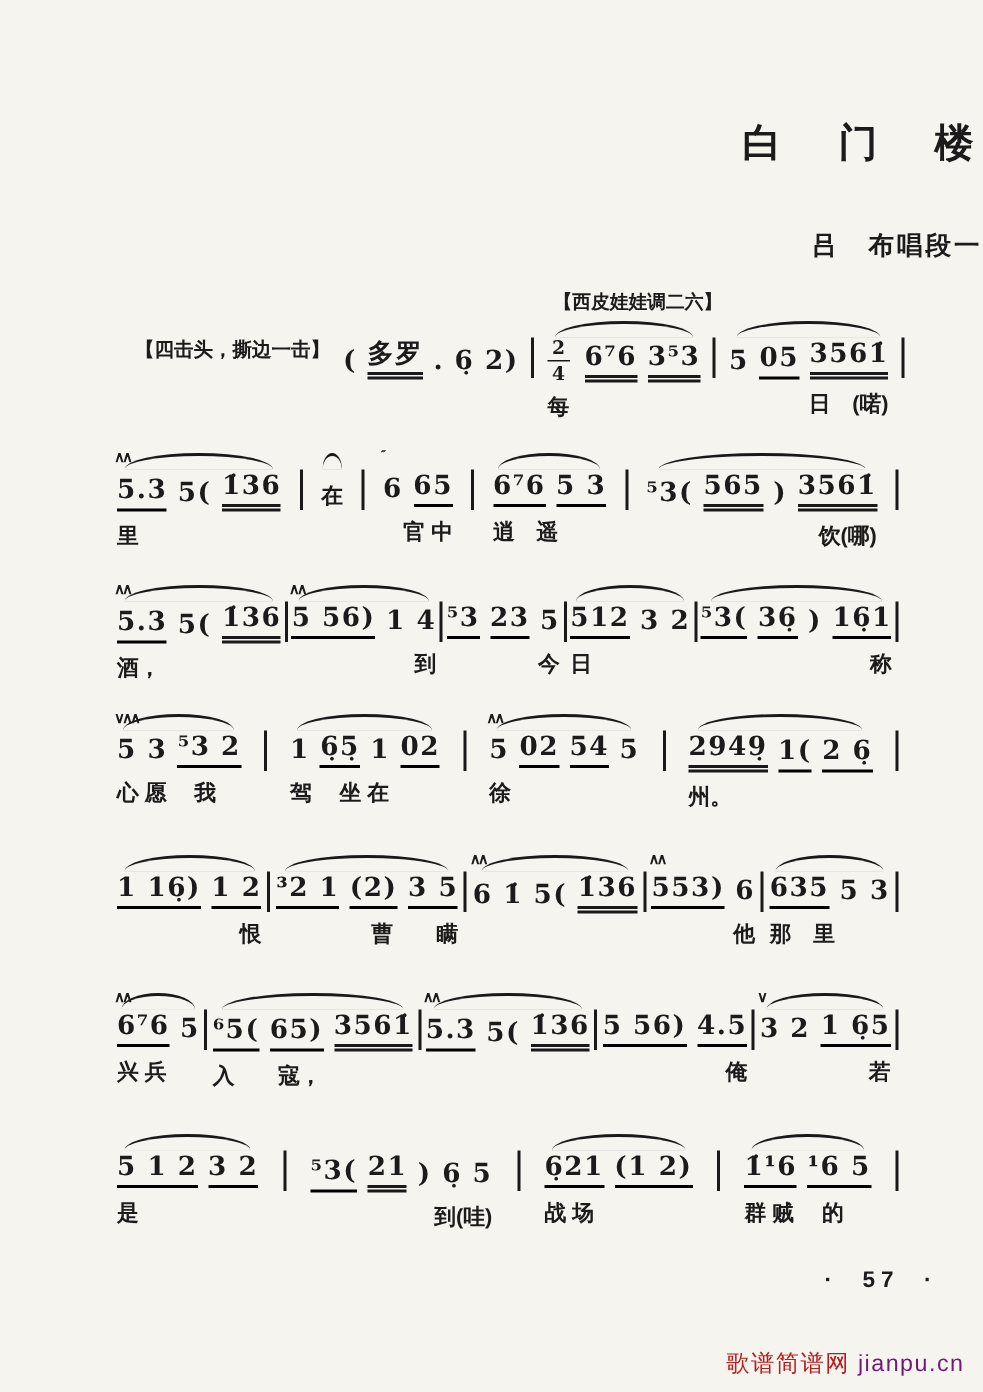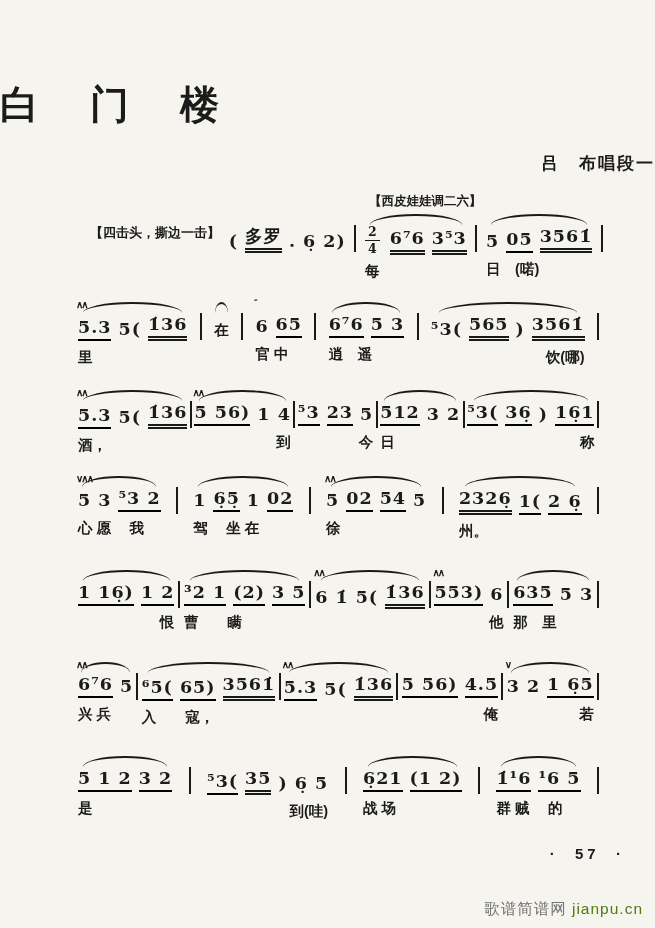--- a/index.html
+++ b/index.html
@@ -2,22 +2,22 @@
 <html><head>
 <meta charset="utf-8">
 <style>
   html,body{margin:0;padding:0;}
   body{
     width:655px;height:928px;position:relative;overflow:hidden;
     background:#f6f4ef;color:#1b1b1b;
     font-family:"Liberation Sans",sans-serif;
   }
   .page-title{
-    position:absolute;top:78px;left:0;width:100%;text-align:left;
-    font-size:39px;font-weight:700;letter-spacing:6px;white-space:pre;
+    position:absolute;top:78px;left:0;width:100%;text-align:right;
+    font-size:26px;font-weight:700;letter-spacing:6px;white-space:pre;
   }
   .page-subtitle{
     position:absolute;top:152px;left:0;width:100%;text-align:right;
     font-size:17px;font-weight:700;letter-spacing:2px;white-space:pre;
   }
   #score{position:absolute;top:0;left:0;width:100%;height:100%;}
   .system{
     position:absolute;left:78px;right:56px;
     display:flex;justify-content:space-between;align-items:flex-start;
   }
@@ -55,32 +55,32 @@
   .plabel{
     font-size:13px;font-weight:700;padding-bottom:3px;
     font-family:Liberation Sans, sans-serif;letter-spacing:0;
   }
   .barline{width:2px;height:27px;background:#191919;margin-top:17px;flex:0 0 auto;}
   .lyric{
     margin-top:7px;font-size:14.5px;font-weight:700;white-space:pre;
     min-height:18px;width:100%;
   }
   .la-l{text-align:left;}
-  .la-c{text-align:left;}
+  .la-c{text-align:right;}
   .la-r{text-align:right;}
   .page-number{
     position:absolute;top:845px;left:505px;width:120px;text-align:right;
     font-size:15px;font-weight:700;letter-spacing:4px;white-space:pre;
   }
   .watermark{
     position:absolute;bottom:8px;right:12px;font-size:15.5px;
     letter-spacing:1px;white-space:nowrap;
   }
-  .wm-site{color:#737373;}
-  .wm-domain{color:#4d7c0f;}
+  .wm-site{color:#b91c1c;}
+  .wm-domain{color:#701a75;}
 </style>
 </head>
 <body>
 
 <div class="page-title">白　门　楼</div>
 <div class="page-subtitle">吕　布唱段一</div>
 
 <div id="score">
     <div class="system intro" style="top: 208px;">
       <div class="seg">
@@ -286,21 +286,21 @@
           <span class="tok u0">5</span>
         </div>
         <div class="lyric la-l">徐</div>
       </div>
       <div class="barline"></div>
       <div class="seg">
         <div class="above">
           <div class="arc"></div>
         </div>
         <div class="notes">
-          <span class="tok u2">2326̣</span>
+          <span class="tok u2">2949̣</span>
           <span class="tok u1">1(</span>
           <span class="tok u1">2 6̣</span>
         </div>
         <div class="lyric la-l">州。</div>
       </div>
       <div class="barline"></div>
     </div>
     <div class="system" style="top: 564px;">
       <div class="seg">
         <div class="above">
@@ -430,21 +430,21 @@
           <span class="tok u1">5 1 2</span>
           <span class="tok u1">3 2</span>
         </div>
         <div class="lyric la-l">是</div>
       </div>
       <div class="barline"></div>
       <div class="seg">
         <div class="above"></div>
         <div class="notes">
           <span class="tok u1">⁵3(</span>
-          <span class="tok u2">35</span>
+          <span class="tok u2">21</span>
           <span class="tok u0">)</span>
           <span class="tok u0">6̣ 5</span>
         </div>
         <div class="lyric la-r">到(哇)</div>
       </div>
       <div class="barline"></div>
       <div class="seg">
         <div class="above">
           <div class="arc"></div>
         </div>

